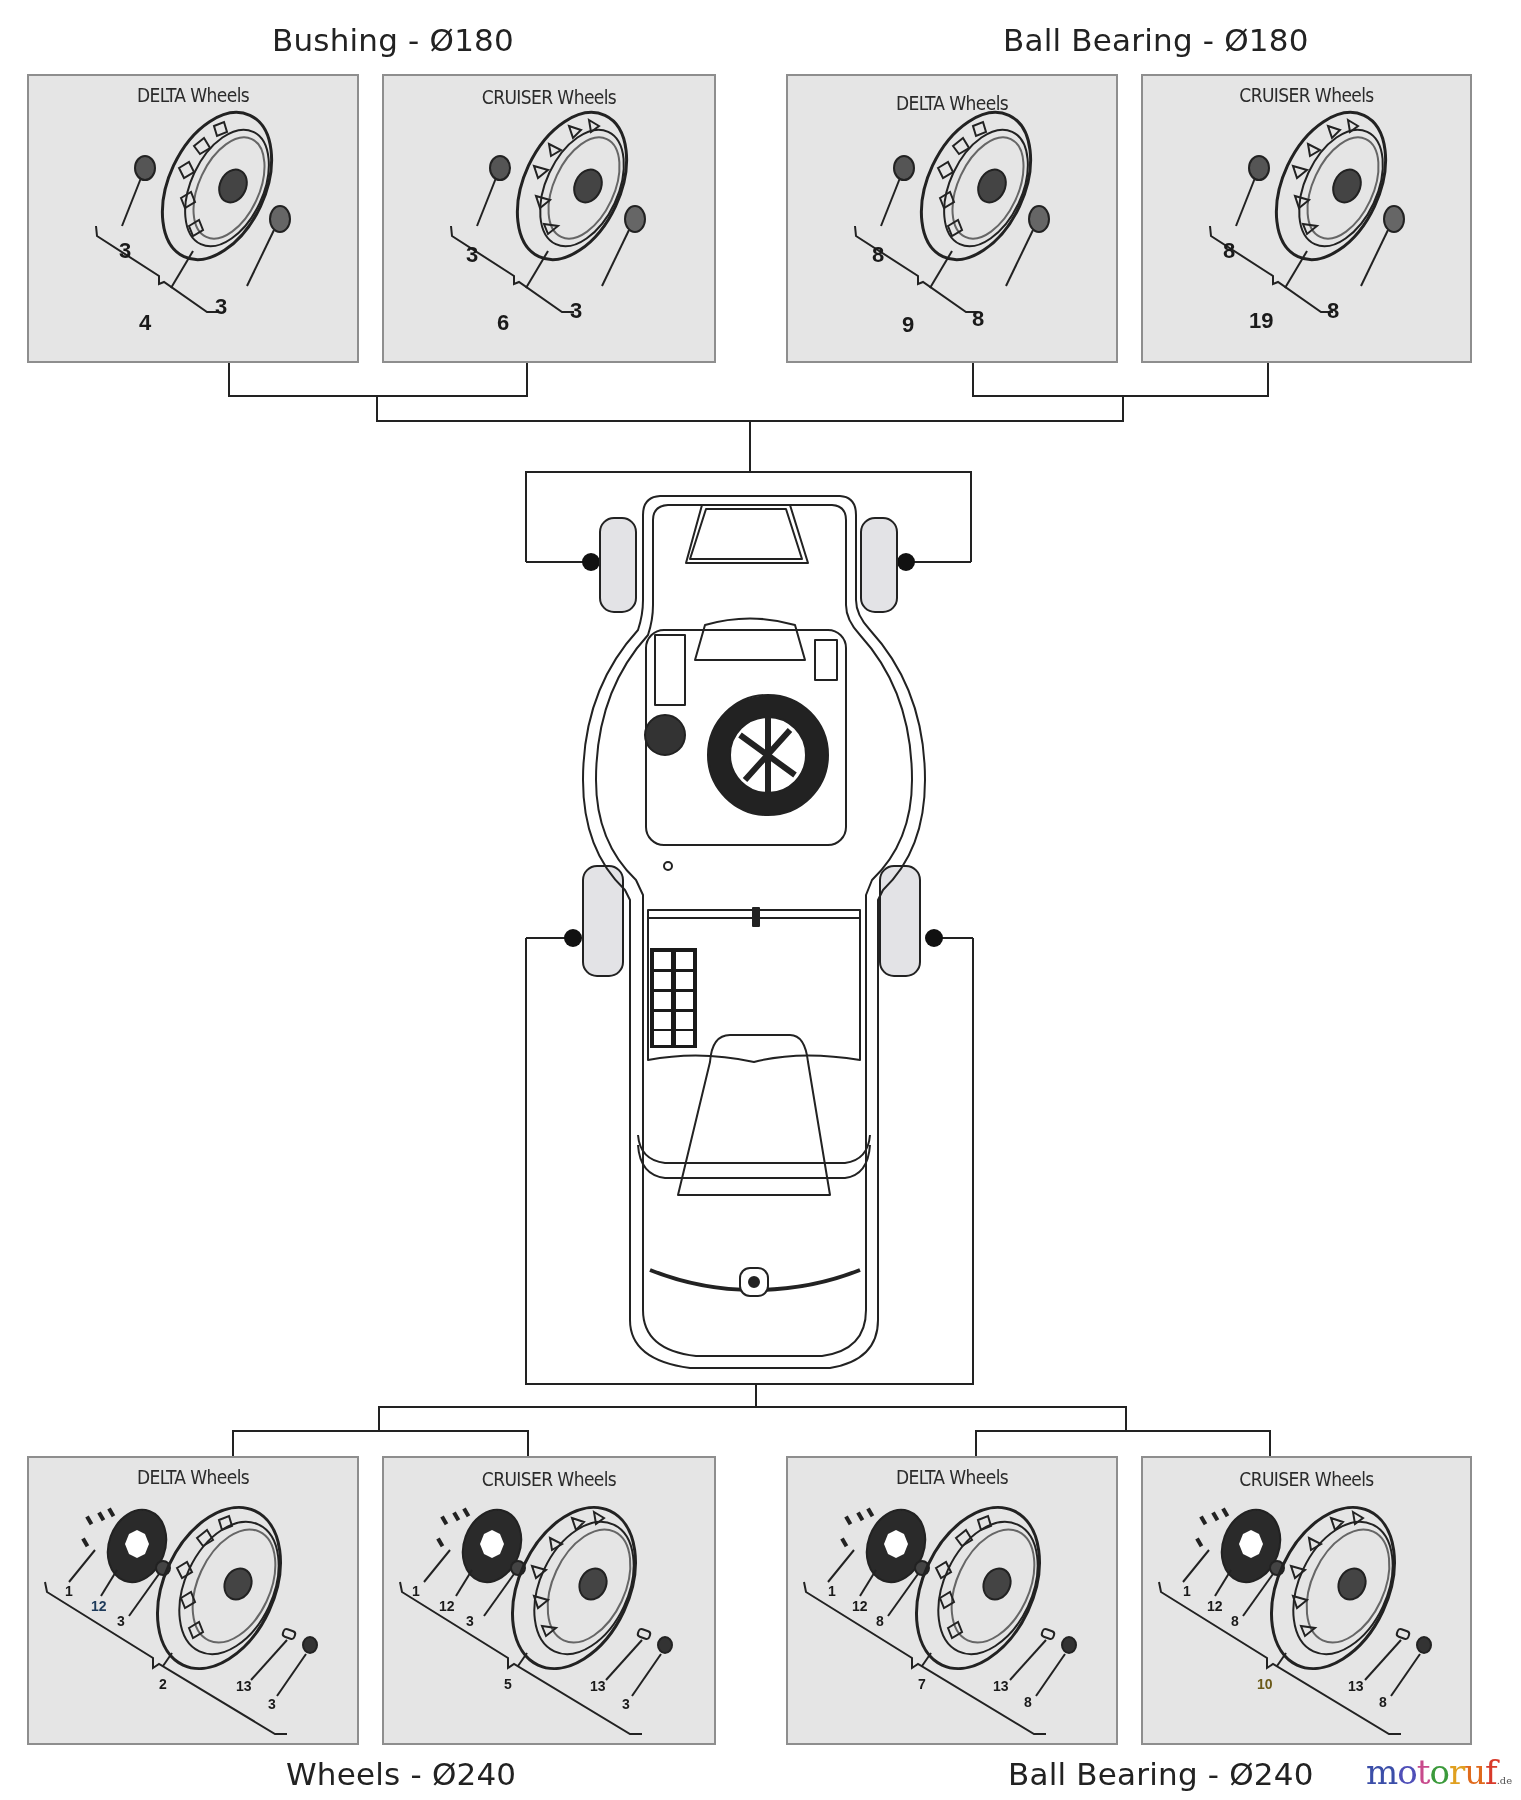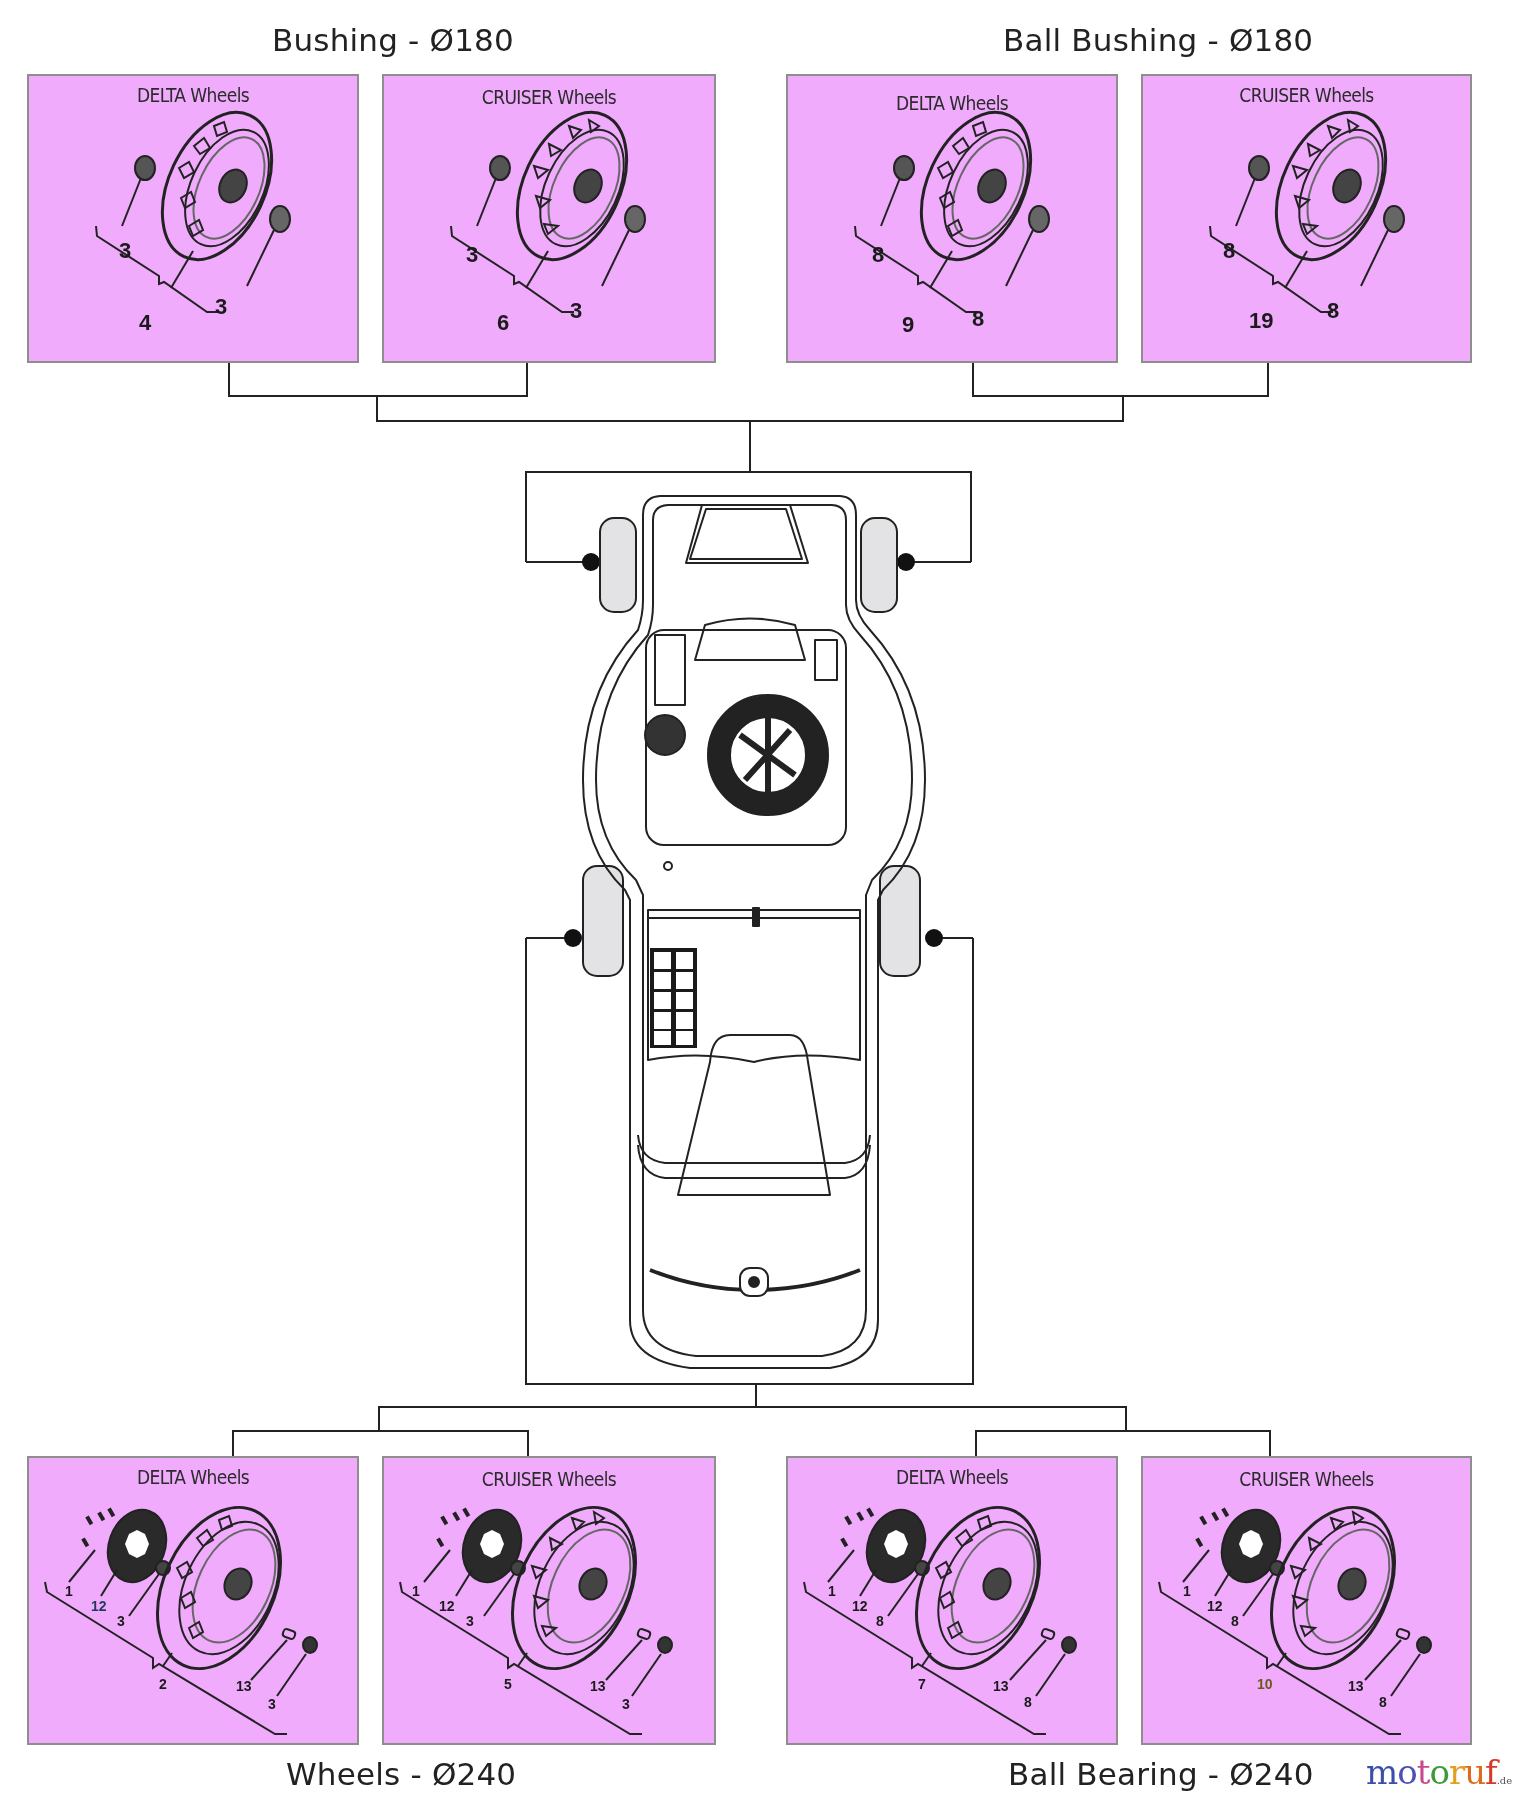--- a/index.html
+++ b/index.html
@@ -1,34 +1,34 @@
 <!DOCTYPE html>
 <html><head>
 <meta charset="utf-8">
 <style>
   html,body{margin:0;padding:0;background:#ffffff;}
   body{width:1521px;height:1800px;position:relative;overflow:hidden;font-family:"DejaVu Sans","Liberation Sans",sans-serif;color:#1e1e1e;}
   .group-title{position:absolute;font-size:31px;font-weight:normal;color:#222;white-space:nowrap;letter-spacing:0.2px;font-family:"DejaVu Sans",sans-serif;}
-  .panel{position:absolute;border:2px solid #8e8e8e;box-sizing:border-box;background:#f0abfc;}
+  .panel{position:absolute;border:2px solid #8e8e8e;box-sizing:border-box;background:#e5e5e5;}
   .panel-title{position:absolute;left:0;right:0;text-align:center;font-size:19px;color:#2b2b2b;font-family:"DejaVu Sans Condensed","DejaVu Sans",sans-serif;letter-spacing:-0.6px;}
   .panel svg{position:absolute;left:0;top:0;}
   .callout{position:absolute;font-family:"Liberation Sans",sans-serif;font-weight:bold;color:#1a1a1a;}
   .callout.big{font-size:22px;}
   .callout.small{font-size:14px;}
   .connectors{position:absolute;left:0;top:0;}
   .logo{position:absolute;left:1366px;top:1752px;font-family:"DejaVu Serif","Liberation Serif",serif;font-size:34px;letter-spacing:-1px;white-space:nowrap;}
   .logo span{display:inline-block;}
   .logo .tld{font-size:10px;color:#555;letter-spacing:0;}
   .mower{position:absolute;left:0;top:0;}
 </style>
 </head>
 <body>
 
 <div class="group-title" style="left:272px;top:22px;">Bushing - Ø180</div>
-<div class="group-title" style="left:1003px;top:22px;">Ball Bushing - Ø180</div>
+<div class="group-title" style="left:1003px;top:22px;">Ball Bearing - Ø180</div>
 <div class="group-title" style="left:286px;top:1756px;">Wheels - Ø240</div>
 <div class="group-title" style="left:1008px;top:1756px;">Ball Bearing - Ø240</div>
 
 <svg class="connectors" width="1521" height="1800" viewBox="0 0 1521 1800">
   <g stroke="#222" stroke-width="2" fill="none">
 
     <polyline points="229,362 229,396 527,396 527,362"></polyline>
     <polyline points="973,362 973,396 1268,396 1268,362"></polyline>
     <polyline points="377,396 377,421 1123,421 1123,396"></polyline>
     <line x1="750" y1="421" x2="750" y2="472"></line>

